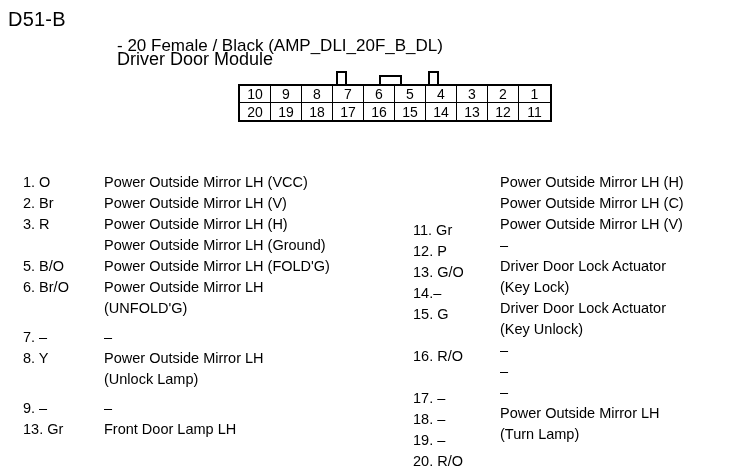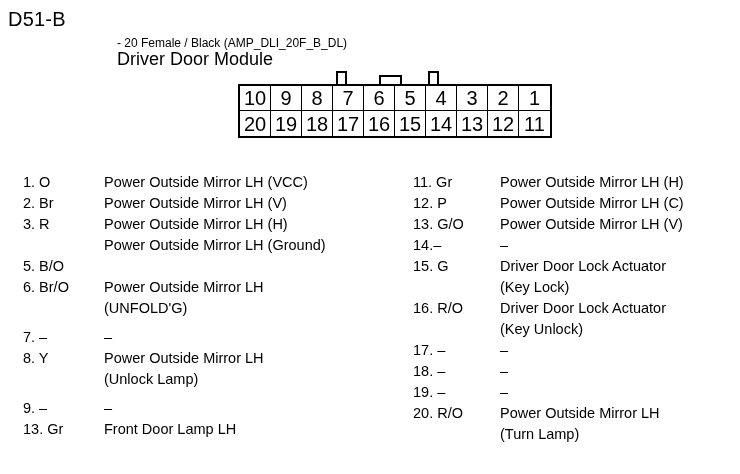--- a/index.html
+++ b/index.html
@@ -30,21 +30,21 @@
     left: 117px;
     top: 7px;
     font-size: 18px;
     white-space: nowrap;
     margin-top: 42px;
   }
   #module-subtitle {
     position: absolute;
     left: 117px;
     top: 36px;
-    font-size: 12px;
+    font-size: 17px;
     white-space: nowrap;
   }
 
   
   #connector-diagram {
     position: absolute;
     left: 238px;
     top: 68px;
     width: 312px;
     height: 76px;
@@ -70,27 +70,27 @@
     top: 16px;
     border: 2px solid #000;
     box-sizing: border-box;
     background: #fff;
   }
   .connector-row {
     display: flex;
   }
   .connector-cell {
     width: 31px;
-    height: 25px;
+    height: 17px;
     box-sizing: border-box;
     border-right: 1.5px solid #000;
     display: flex;
     align-items: center;
     justify-content: center;
-    font-size: 20px;
+    font-size: 14px;
     line-height: 1;
   }
   .connector-cell:last-child {
     border-right: none;
   }
   .connector-row.top-row .connector-cell {
     border-bottom: 1.5px solid #000;
   }
 
   
@@ -119,20 +119,21 @@
     padding-left: 23px;
     box-sizing: border-box;
   }
   .pin-desc {
     position: absolute;
     left: 104px;
   }
   #pin-column-right .pin-num {
     padding-left: 17px;
     width: 88px;
+    margin-top: 48px;
   }
   #pin-column-right .pin-desc {
     left: 104px;
   }
   .pin-desc-cont {
     position: absolute;
     left: 104px;
   }
 </style>
 </head>
@@ -189,20 +190,21 @@
     </div>
     <div class="pin-row">
       <span class="pin-num">3. R</span>
       <span class="pin-desc">Power Outside Mirror LH (H)</span>
     </div>
     <div class="pin-row">
       <span class="pin-desc">Power Outside Mirror LH (Ground)</span>
     </div>
     <div class="pin-row">
       <span class="pin-num">5. B/O</span>
+      <span class="pin-desc">Power Outside Mirror LH (FOLD'G)</span>
     </div>
     <div class="pin-row">
       <span class="pin-num">6. Br/O</span>
       <span class="pin-desc">Power Outside Mirror LH</span>
     </div>
     <div class="pin-row">
       <span class="pin-desc-cont">(UNFOLD'G)</span>
     </div>
     <div class="pin-row spacer-row"></div>
     <div class="pin-row">

